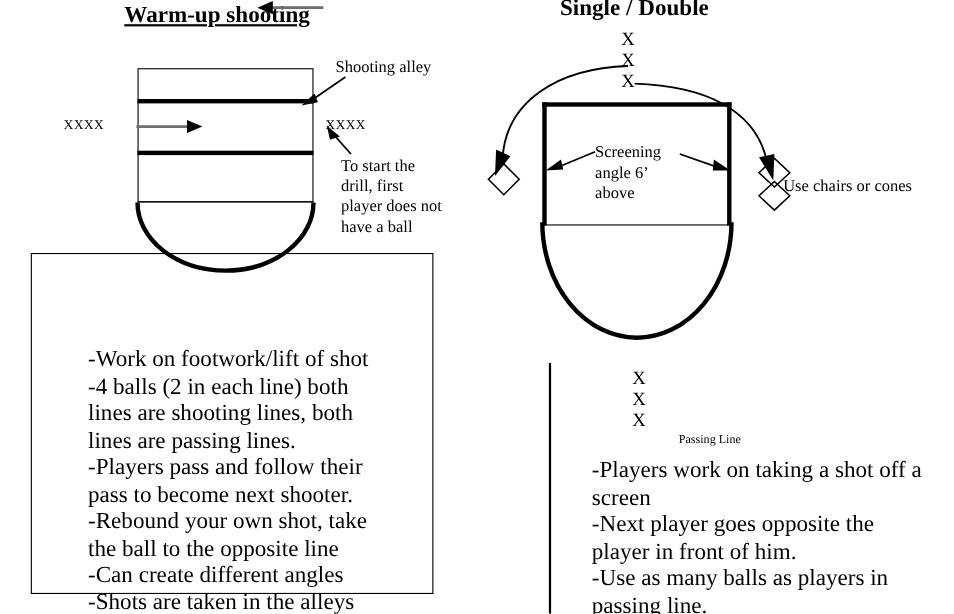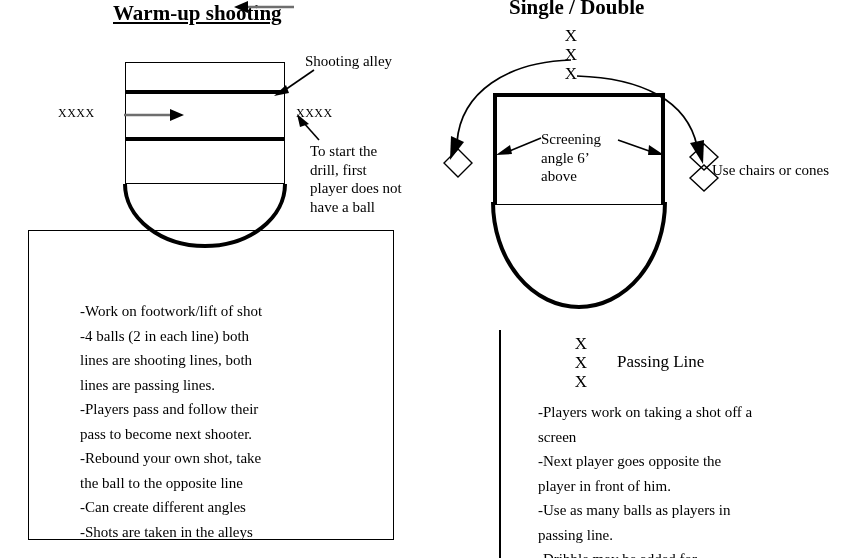--- a/index.html
+++ b/index.html
@@ -33,28 +33,30 @@
   }
   .title.underlined { text-decoration: underline; }
 
   
   .note {
     font-size: 15px;
     line-height: 18.5px;
     white-space: pre-line;
   }
   .note-sm {
-    font-size: 17px;
+    font-size: 11px;
     line-height: 16px;
     white-space: pre-line;
+    margin-top: 38px;
   }
   .bullets {
-    font-size: 15px;
+    font-size: 21px;
     line-height: 24.5px;
     white-space: pre-line;
+    margin-top: 15px;
   }
   .xrow {
     font-size: 12px;
     line-height: 20px;
     letter-spacing: 0.5px;
     white-space: nowrap;
   }
   .xstack {
     font-size: 17px;
     line-height: 19px;

